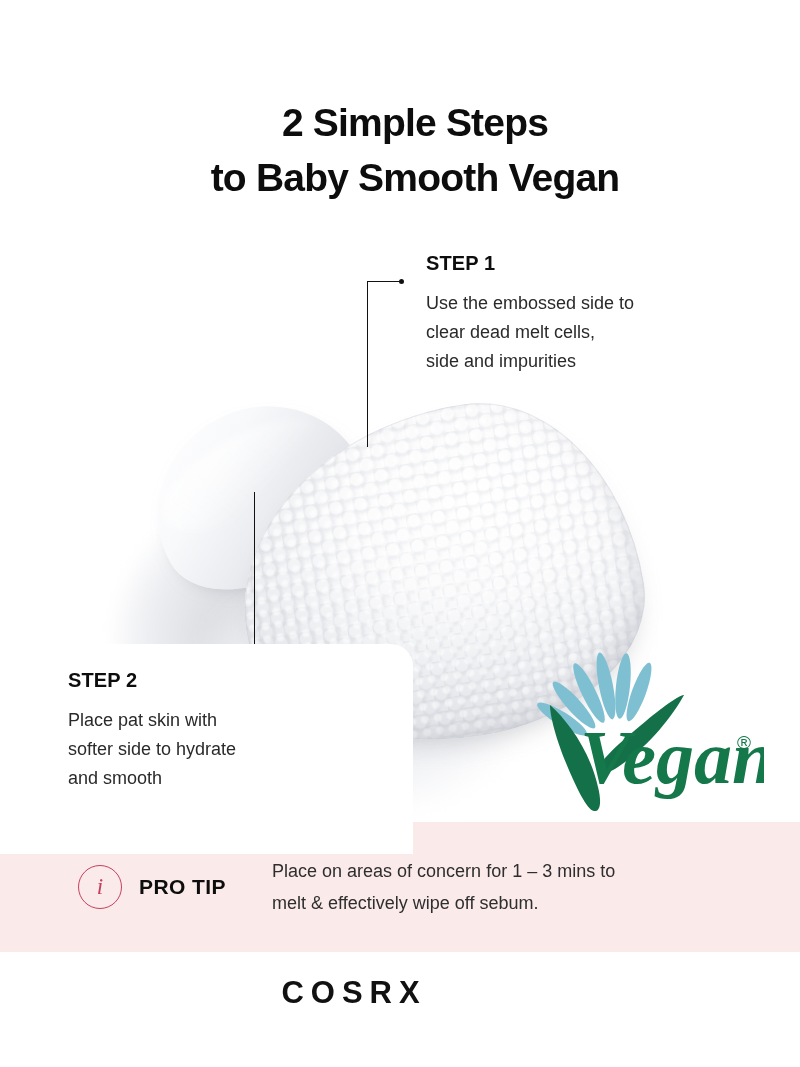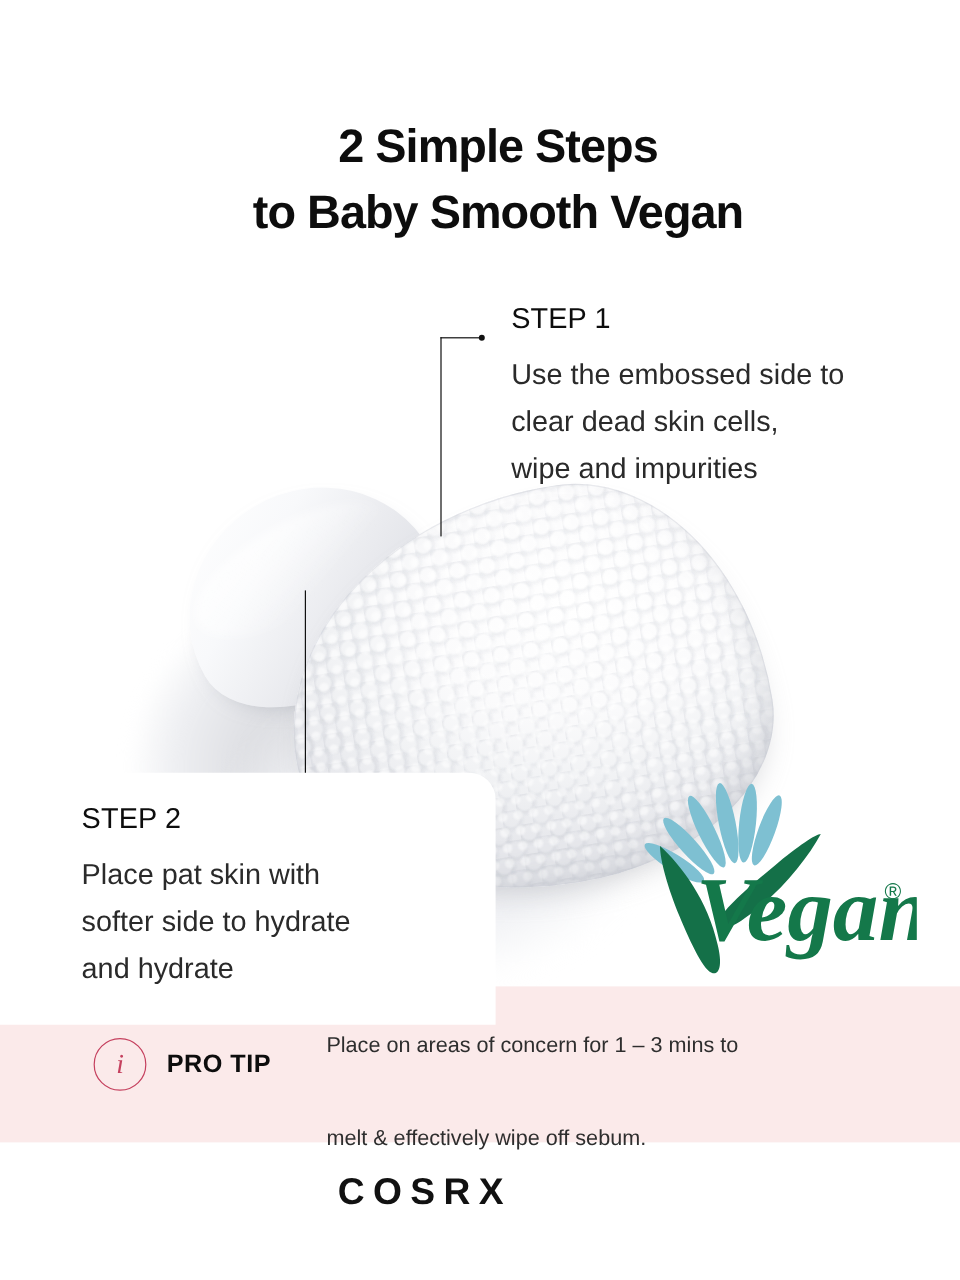--- a/index.html
+++ b/index.html
@@ -111,25 +111,25 @@
   .s1-h { left:367px; top:281px; width:35px; }
   .s1-dot { left:399px; top:279px; }
 
   
   .s2-v { left:254px; top:492px; height:165px; }
   .s2-dot { left:251px; top:654px; }
 
   
   .step { position:absolute; }
   .step-title {
-    font-size:24px; font-weight:normal; letter-spacing:0.1px; color:#0d0d0d;
+    font-size:20px; font-weight:bold; letter-spacing:0.1px; color:#0d0d0d;
     margin-bottom:14px;
   }
   .step-body {
-    font-size:24px; line-height:1.62; color:#2a2a2a; font-weight:400;
+    font-size:18px; line-height:1.62; color:#2a2a2a; font-weight:400;
   }
   .step-body span { display:block; }
 
   #step1 { left:426px; top:252px; width:330px; }
   #step2 { left:68px; top:645px; width:300px; z-index:5;margin-top:24px; }
 
   
   .step2-card {
     position:absolute; left:-68px; top:-25px; width:413px; height:210px;
     background:#ffffff;
@@ -162,21 +162,21 @@
     font-style:italic; font-size:23px; color:#c5405e; line-height:1;
     position:relative; top:-1px;
   }
   .protip-label {
     font-size:21px; font-weight:bold; letter-spacing:0.4px; color:#0d0d0d;
     white-space:nowrap;
   }
   .protip-body {
     font-size:18px; line-height:1.78; color:#2e2e2e; margin-left:8px;
   }
-  .protip-body span { display:block;margin-top:45px; }
+  .protip-body span { display:block; }
 
   
   .brand {
     position:absolute; left:0; top:975px; width:701px; text-align:center;
     font-size:31px; font-weight:bold; letter-spacing:7px;
     color:#111; text-indent:7px;
   }
 </style>
 </head>
 <body>
@@ -210,32 +210,32 @@
   <div class="lead lead-h s1-h"></div>
   <div class="dot s1-dot"></div>
 
   <div class="lead lead-v s2-v"></div>
   <div class="dot s2-dot"></div>
 
   <div class="step" id="step1">
     <div class="step-title">STEP 1</div>
     <div class="step-body">
       <span>Use the embossed side to</span>
-      <span>clear dead skin cells,</span>
-      <span>wipe and impurities</span>
+      <span>clear dead melt cells,</span>
+      <span>side and impurities</span>
     </div>
   </div>
 
   <div class="step" id="step2">
     <div class="step2-card"></div>
     <div class="step-title">STEP 2</div>
     <div class="step-body">
       <span>Place pat skin with</span>
       <span>softer side to hydrate</span>
-      <span>and hydrate</span>
+      <span>and smooth</span>
     </div>
   </div>
 
   <div class="vegan">
     <svg viewBox="0 0 232 180" xmlns="http://www.w3.org/2000/svg" aria-hidden="true">
 
       <g fill="#7ec0d2">
         <ellipse cx="30" cy="72" rx="7" ry="29" transform="rotate(-58 30 72)"></ellipse>
         <ellipse cx="42" cy="58" rx="7" ry="31" transform="rotate(-42 42 58)"></ellipse>
         <ellipse cx="57" cy="46" rx="7" ry="33" transform="rotate(-26 57 46)"></ellipse>

